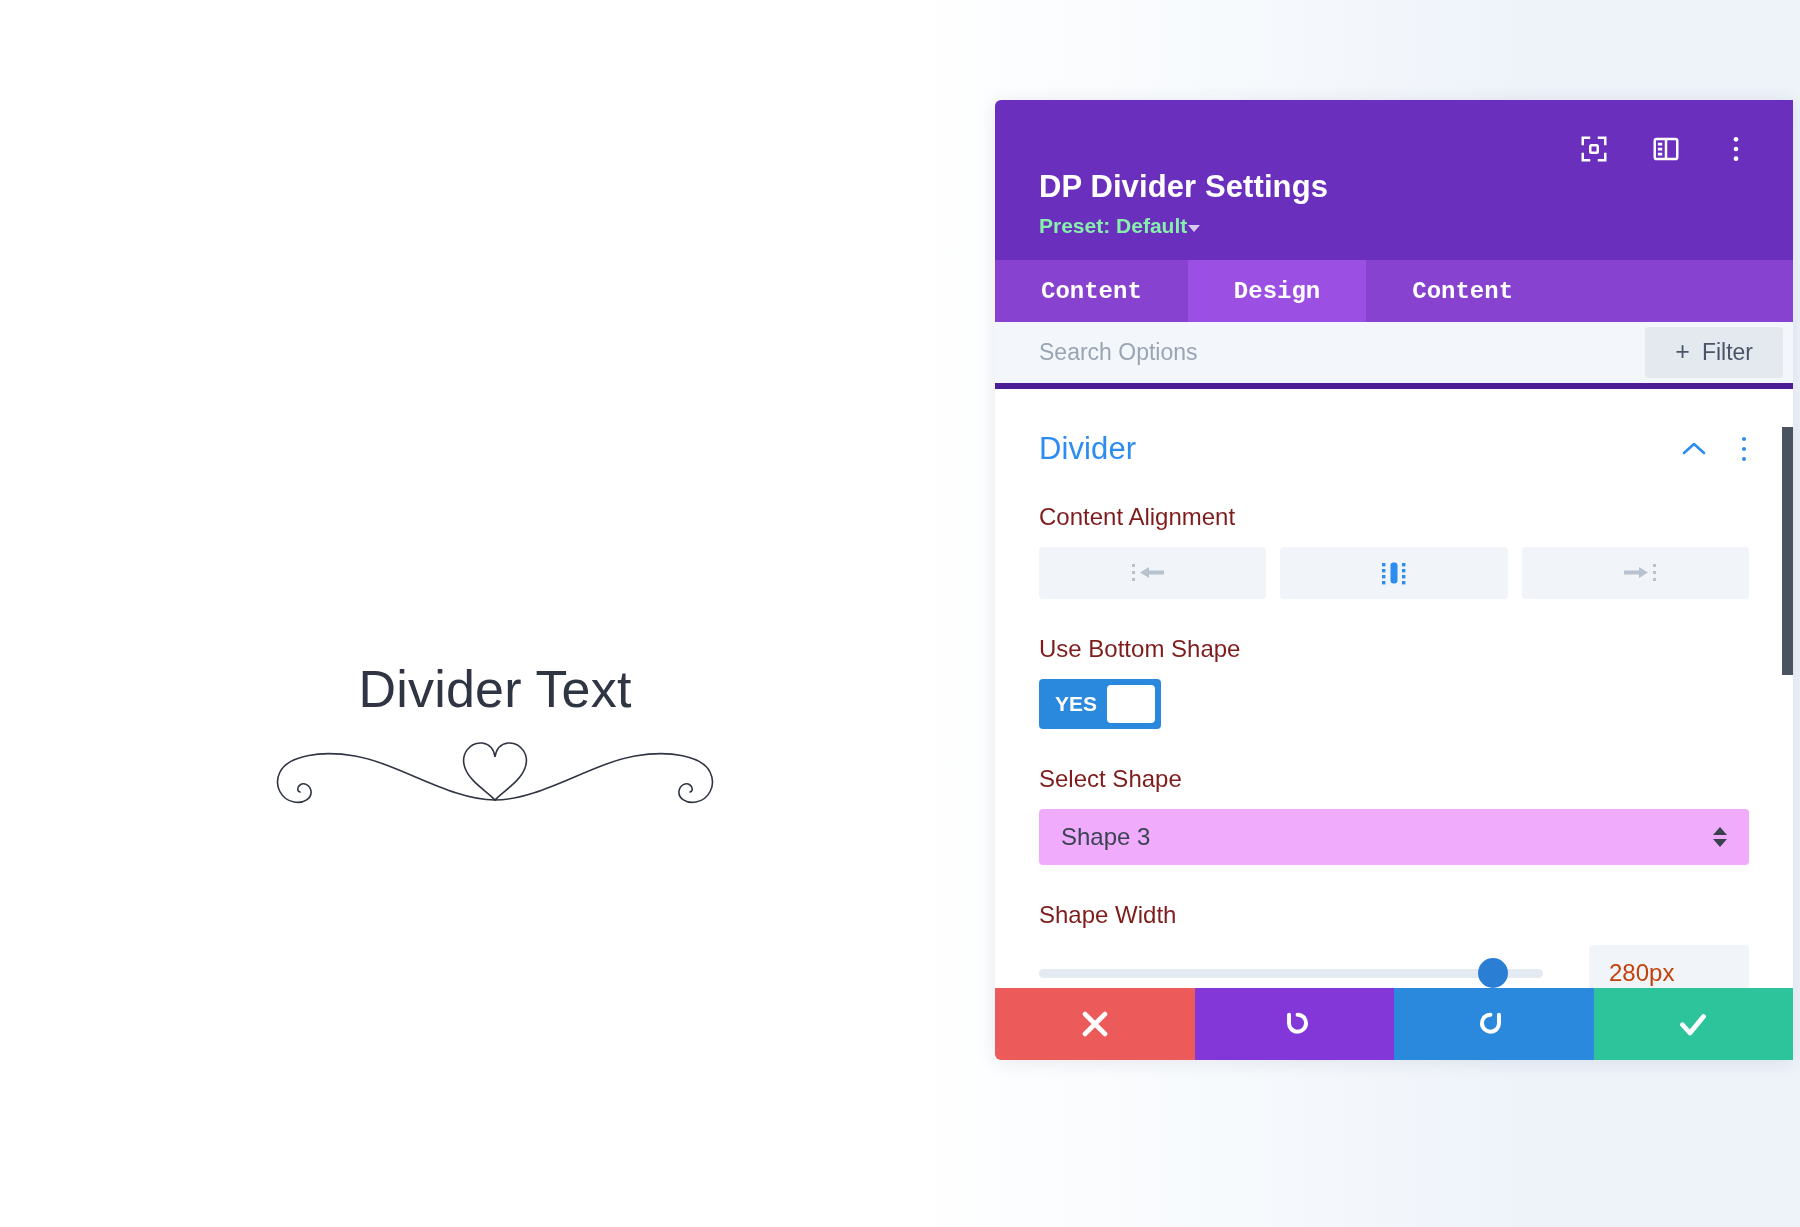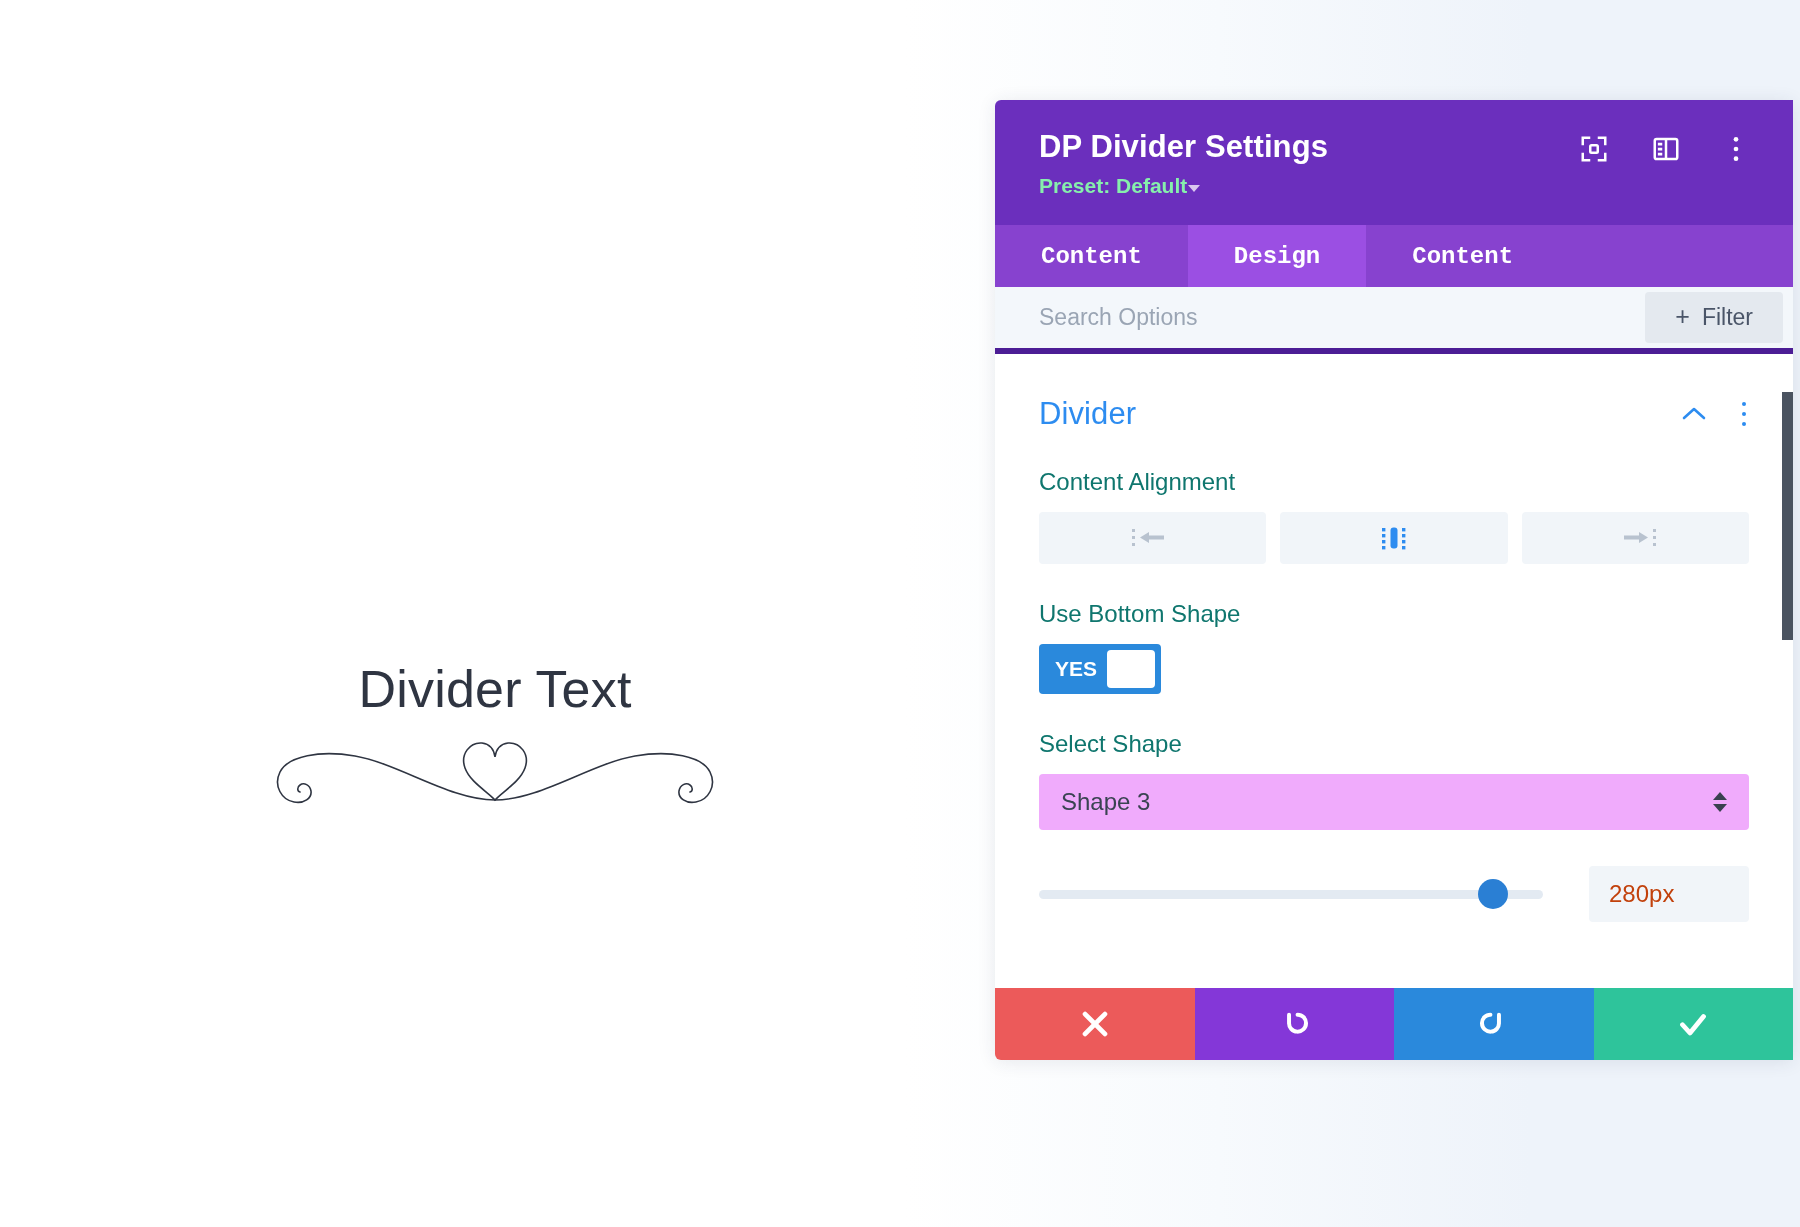--- a/index.html
+++ b/index.html
@@ -74,20 +74,21 @@
     border-radius: 6px 0 0 0;
     position: relative;
     min-height: 125px;
   }
   .modal-title {
     color: #ffffff;
     font-size: 31px;
     font-weight: 700;
     letter-spacing: .1px;
     line-height: 1.1;
+    margin-top: 40px;
   }
   .modal-preset {
     margin-top: 10px;
     color: #86efac;
     font-size: 21px;
     font-weight: 700;
     display: inline-flex;
     align-items: center;
     gap: 1px;
     cursor: pointer;
@@ -208,21 +209,21 @@
     flex: 1;
     letter-spacing: .1px;
   }
   .section-actions { display: flex; align-items: center; gap: 30px; }
   .section-actions .sicon { cursor: pointer; line-height: 0; display: block; }
 
   
   .field { margin-top: 36px; }
   .field-label {
     font-size: 24px;
-    color: #0f766e;
+    color: #7f1d1d;
     font-weight: 400;
     margin-bottom: 16px;
     display: block;
   }
 
   
   .align-group { display: flex; gap: 14px; }
   .align-btn {
     flex: 1;
     height: 52px;
@@ -524,20 +525,21 @@
           <span>Shape 3</span>
         </div>
         <span class="select-arrows">
           <span class="tri-up"></span>
           <span class="tri-down"></span>
         </span>
       </div>
     </div>
 
     <div class="field">
+      <span class="field-label">Shape Width</span>
       <div class="slider-row">
         <div class="slider-area">
           <div class="slider-track">
             <div class="slider-handle" id="sw-handle" style="left: 90%;"></div>
           </div>
         </div>
         <input class="slider-value" type="text" value="280px" style="">
       </div>
     </div>
 

